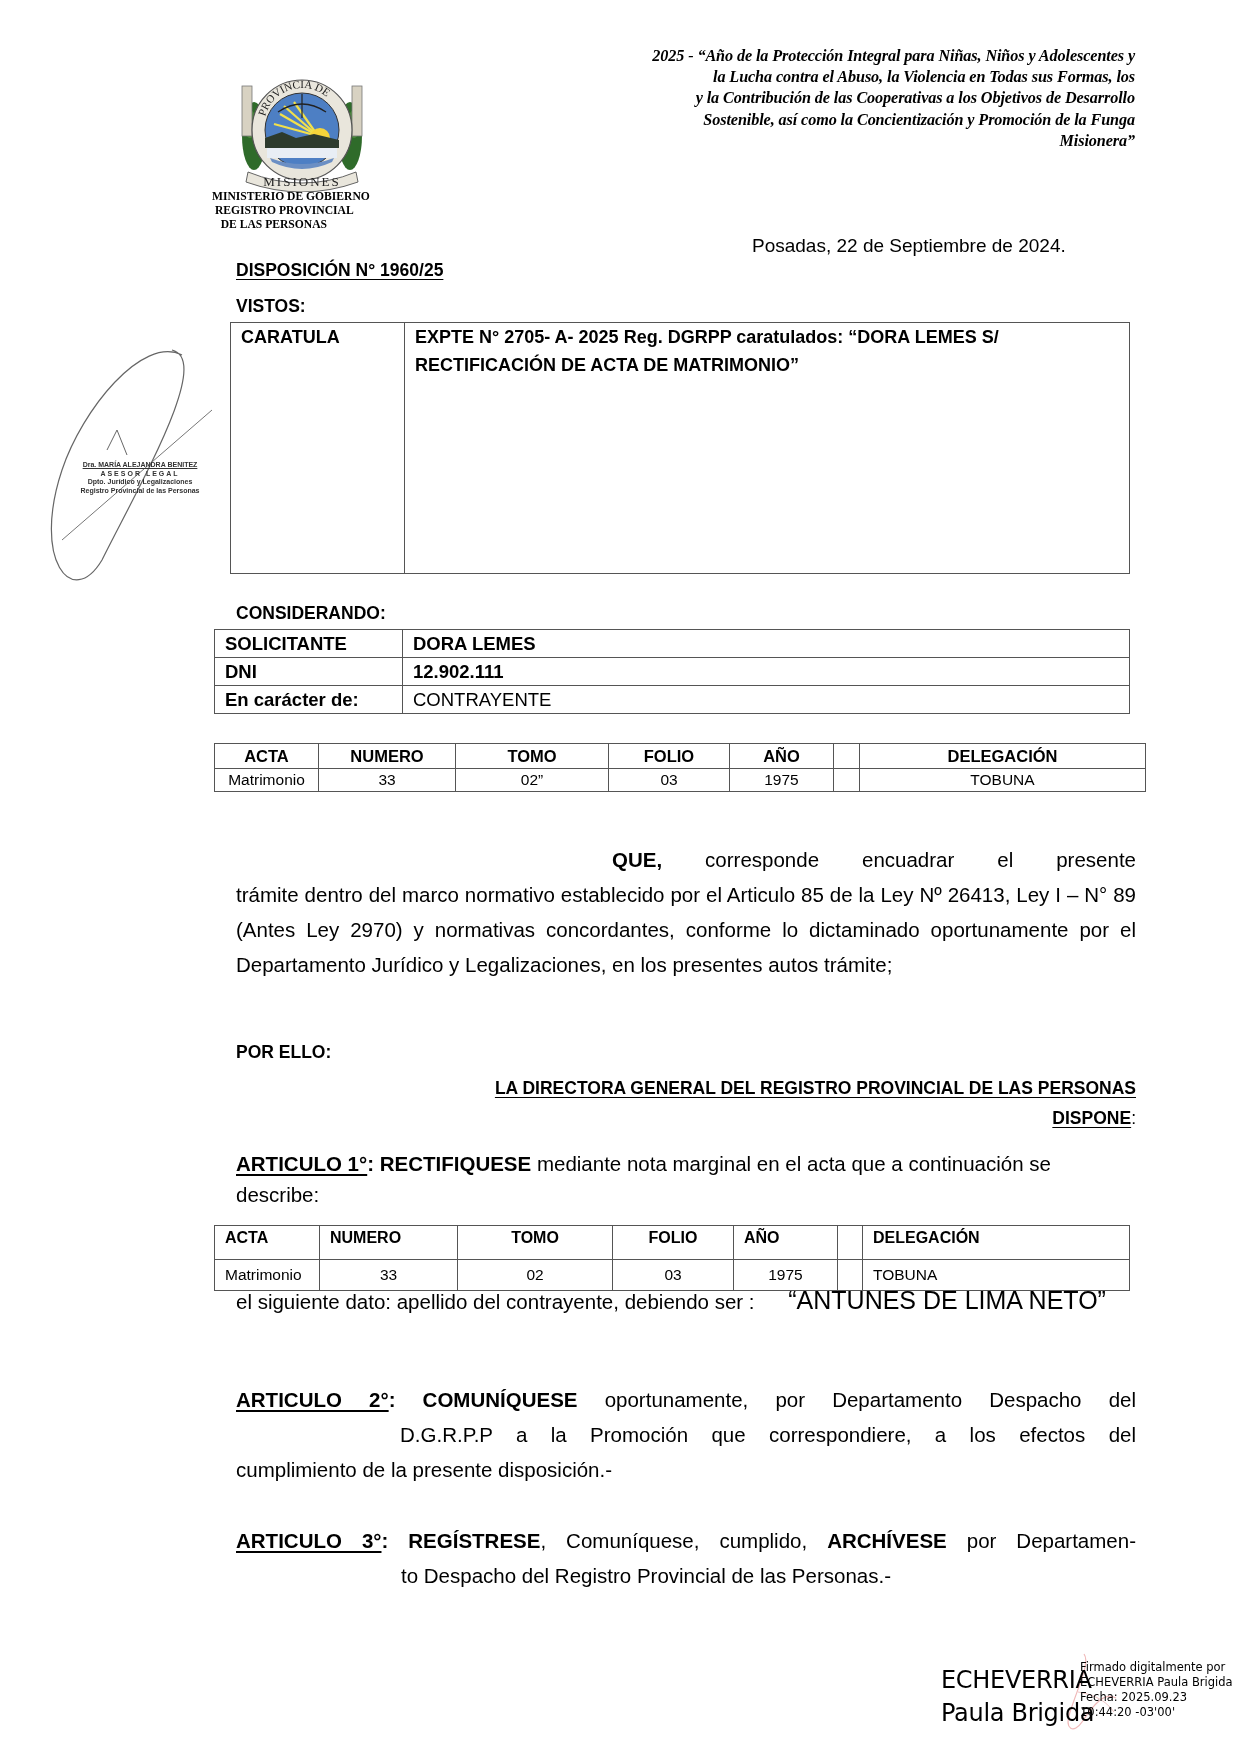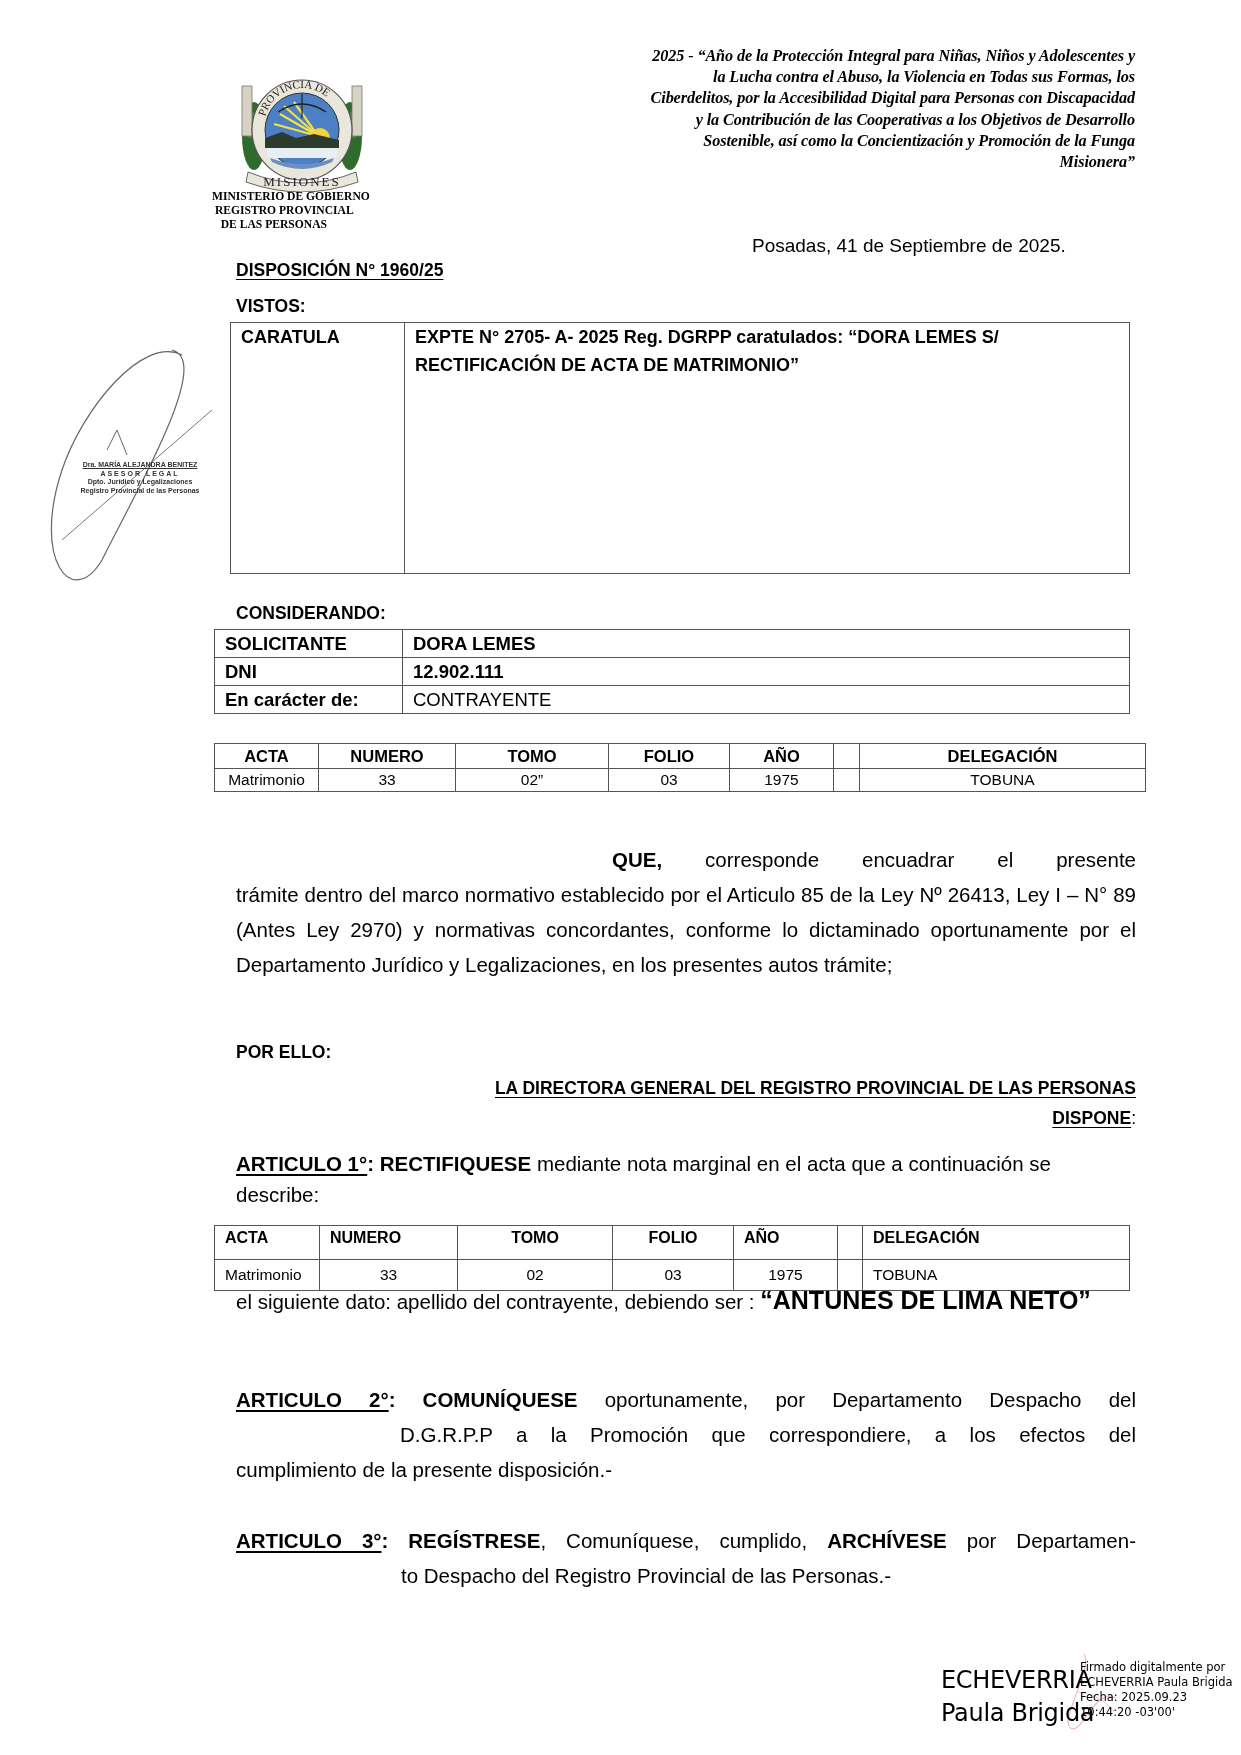--- a/index.html
+++ b/index.html
@@ -56,21 +56,20 @@
   .digi-name { left:941px; top:1664px; font-size:24px; line-height:33px; font-family:"DejaVu Sans", sans-serif; font-weight:normal; letter-spacing:-0.3px; }
   .digi-info { left:1080px; top:1660px; font-size:11.5px; line-height:15px; font-family:"DejaVu Sans", sans-serif; }
   .digi-mark { left:1060px; top:1652px; width:60px; height:88px; }
 </style>
 </head>
 <body>
 
 <div class="abs motto">
   <div>2025 - “Año de la Protección Integral para Niñas, Niños y Adolescentes y</div>
   <div>la Lucha contra el Abuso, la Violencia en Todas sus Formas, los</div>
-  <div>Ciberdelitos, por la Accesibilidad Digital para Personas con Discapacidad</div>
   <div>y la Contribución de las Cooperativas a los Objetivos de Desarrollo</div>
   <div>Sostenible, así como la Concientización y Promoción de la Funga</div>
   <div>Misionera”</div>
 </div>
 
 <div class="abs seal">
   <svg width="136" height="116" viewBox="0 0 136 116">
 
     <ellipse cx="20" cy="60" rx="12" ry="34" fill="#2f6b2a"></ellipse>
     <ellipse cx="116" cy="60" rx="12" ry="34" fill="#2f6b2a"></ellipse>
@@ -104,21 +103,21 @@
       <textPath href="#arcTop" startOffset="8%">PROVINCIA DE</textPath>
     </text>
 
     <path d="M14 96 Q68 118 122 96 L124 106 Q68 126 12 106 Z" fill="#e9e6dc" stroke="#555" stroke-width="0.9"></path>
     <text x="68" y="110" text-anchor="middle" font-family="Liberation Serif, serif" font-size="13" fill="#222" letter-spacing="2">MISIONES</text>
   </svg>
 </div>
 
 <div class="abs ministry"><div>MINISTERIO DE GOBIERNO</div><div> REGISTRO PROVINCIAL</div><div>   DE LAS PERSONAS</div></div>
 
-<div class="abs date">Posadas, 41 de Septiembre de 2025.</div>
+<div class="abs date">Posadas, 22 de Septiembre de 2024.</div>
 <div class="abs disp-title">DISPOSICIÓN N° 1960/25</div>
 <div class="abs section-label" style="left:236px; top:296px;">VISTOS:</div>
 
 <div class="abs sig-area">
   <svg width="200" height="260" viewBox="0 0 200 260">
     <path d="M150 20 C190 30 120 150 80 230 C50 280 10 230 40 140 C60 80 120 5 160 25" fill="none" stroke="#666" stroke-width="1.2"></path>
     <line x1="40" y1="210" x2="190" y2="80" stroke="#777" stroke-width="1"></line>
     <path d="M85 120 L95 100 L105 125" fill="none" stroke="#666" stroke-width="1"></path>
   </svg>
 </div>
@@ -214,21 +213,21 @@
     <td>02</td>
     <td>03</td>
     <td>1975</td>
     <td></td>
     <td class="left">TOBUNA</td>
   </tr>
 </tbody>
   </table>
 
 <div class="abs" style="left:236px; top:1284px; width:900px; font-size:20.5px; line-height:33px;">
-  <span>el siguiente dato: apellido del  contrayente, debiendo ser : </span><span style="font-weight:bold; font-size:25px;">“ANTUNES DE LIMA NETO”</span>
+  <span>el siguiente dato: apellido del  contrayente, debiendo ser : </span><span style="font-weight:normal; font-size:25px;margin-left:28px;">“ANTUNES DE LIMA NETO”</span>
 </div>
 
 <div class="abs para" style="top:1382px;">
   <div style="text-align:justify; text-align-last:justify;"><span class="b u">ARTICULO 2°</span><span class="b">:</span><span class="b"> COMUNÍQUESE</span><span>  oportunamente, por Departamento Despacho  del</span></div>
   <div style="padding-left:164px; text-align:justify; text-align-last:justify;">D.G.R.P.P  a la Promoción que correspondiere, a los efectos del</div>
   <div>cumplimiento de la presente disposición.-</div>
 </div>
 
 <div class="abs para" style="top:1523px;">
   <div style="text-align:justify; text-align-last:justify;"><span class="b u">ARTICULO 3°</span><span class="b">:</span><span class="b"> REGÍSTRESE</span><span>, Comuníquese, cumplido, </span><span class="b">ARCHÍVESE</span><span> por Departamen-</span></div>

